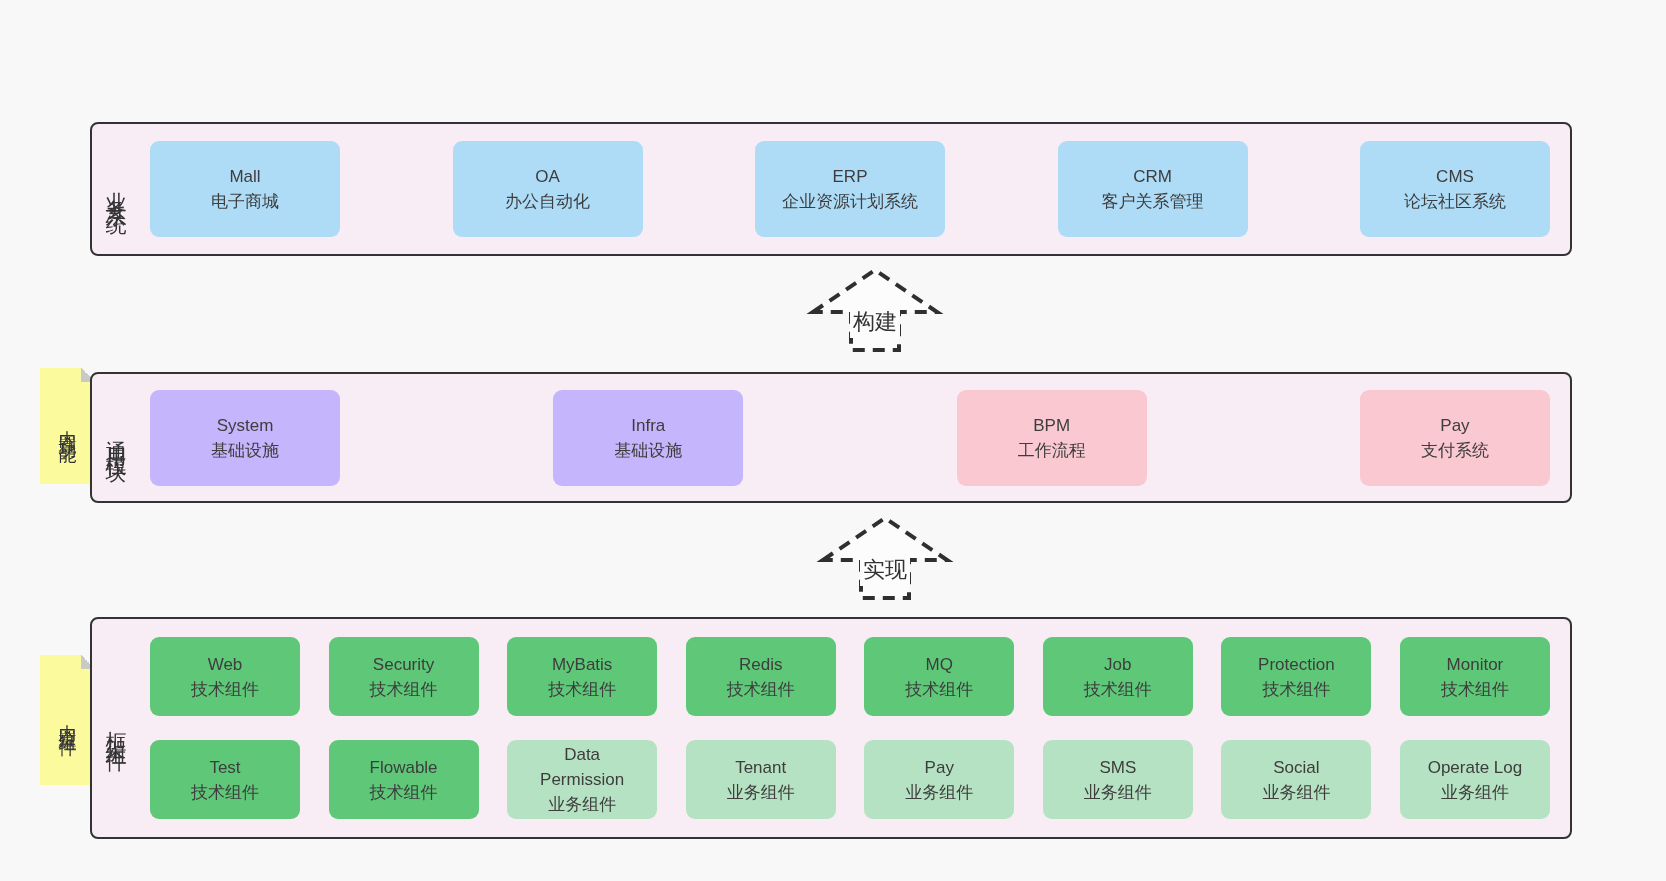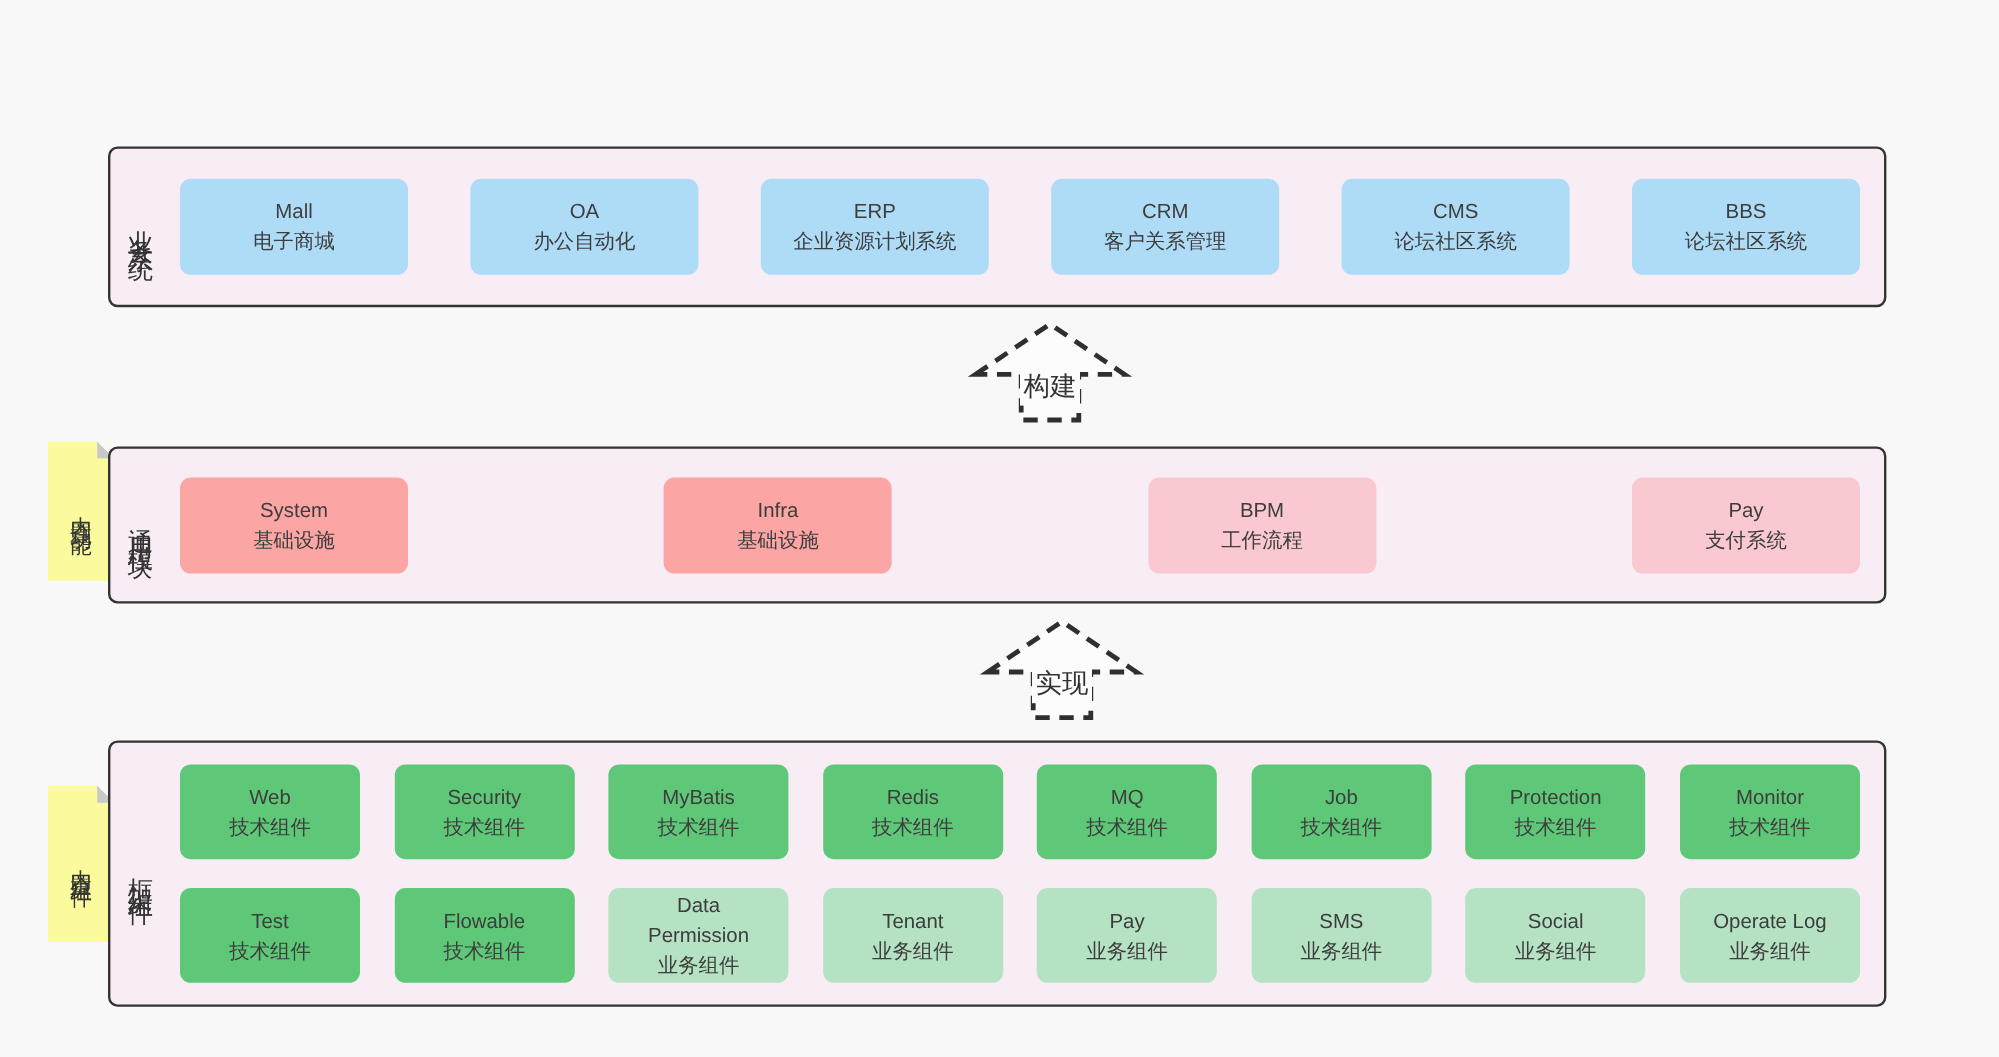--- a/index.html
+++ b/index.html
@@ -41,24 +41,24 @@
 
   
   .box {
     border-radius:9px;
     display:flex; flex-direction:column; justify-content:center; align-items:center;
     text-align:center;
     box-sizing:border-box;
     padding:0 18px;
   }
   .box .t, .box .s { font-size:17px; line-height:25px; }
-  .w190 { width:190px; height:80px; }
+  .w190 { width:190px; height:96px; }
   .w150 { width:150px; height:79px; padding:0 20px; }
   .blue   { background:#aedcf7; }
-  .red    { background:#fca5a5; }
+  .red    { background:#c4b5fd; }
   .pink   { background:#fac8d0; }
   .green  { background:#5ec878; }
   .lgreen { background:#b5e2c2; }
 
   
   .sticky {
     position:absolute; left:40px; width:55px;
     background:#fbfb9d;
     z-index:0;
     display:flex; align-items:center; justify-content:center;
@@ -106,24 +106,20 @@
         <div class="s">企业资源计划系统</div>
       </div>
       <div class="box blue w190">
         <div class="t">CRM</div>
         <div class="s">客户关系管理</div>
       </div>
       <div class="box blue w190">
         <div class="t">CMS</div>
         <div class="s">论坛社区系统</div>
       </div>
-      <div class="box blue w190">
-        <div class="t">BBS</div>
-        <div class="s">论坛社区系统</div>
-      </div>
     </div>
   </div>
 </div>
 
 <div class="arrow arrow1">
   <svg viewBox="0 0 140 88">
     <path d="M 8 46 L 70 4 L 132 46 L 94 46 L 94 84 L 46 84 L 46 46 Z" fill="#fcfcfc" stroke="#2f2f2f" stroke-width="4" stroke-dasharray="12 8"></path>
   </svg>
   <span class="lbl">构建</span>
 </div>

